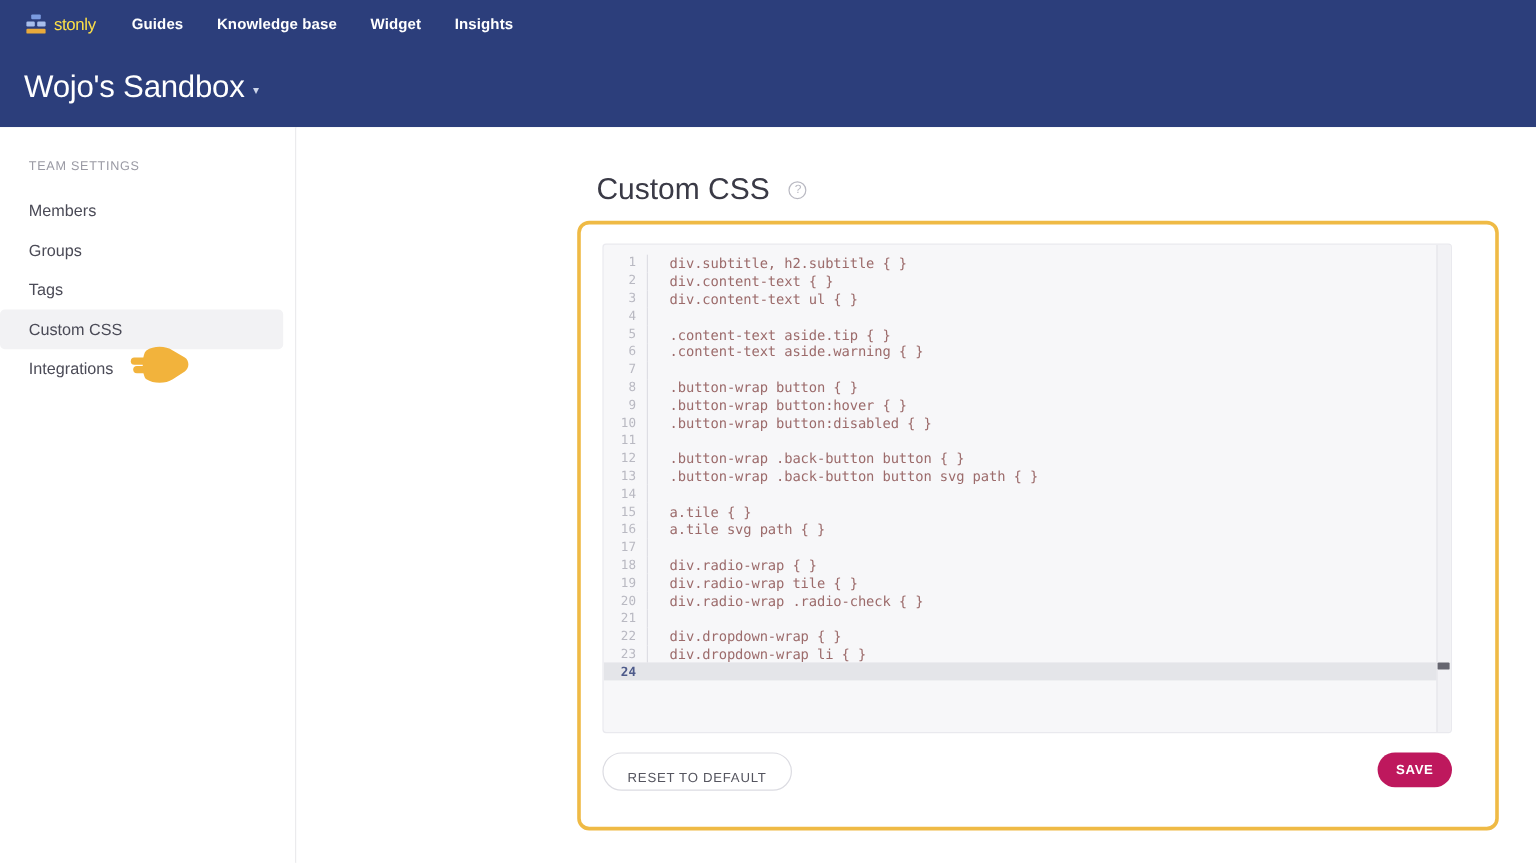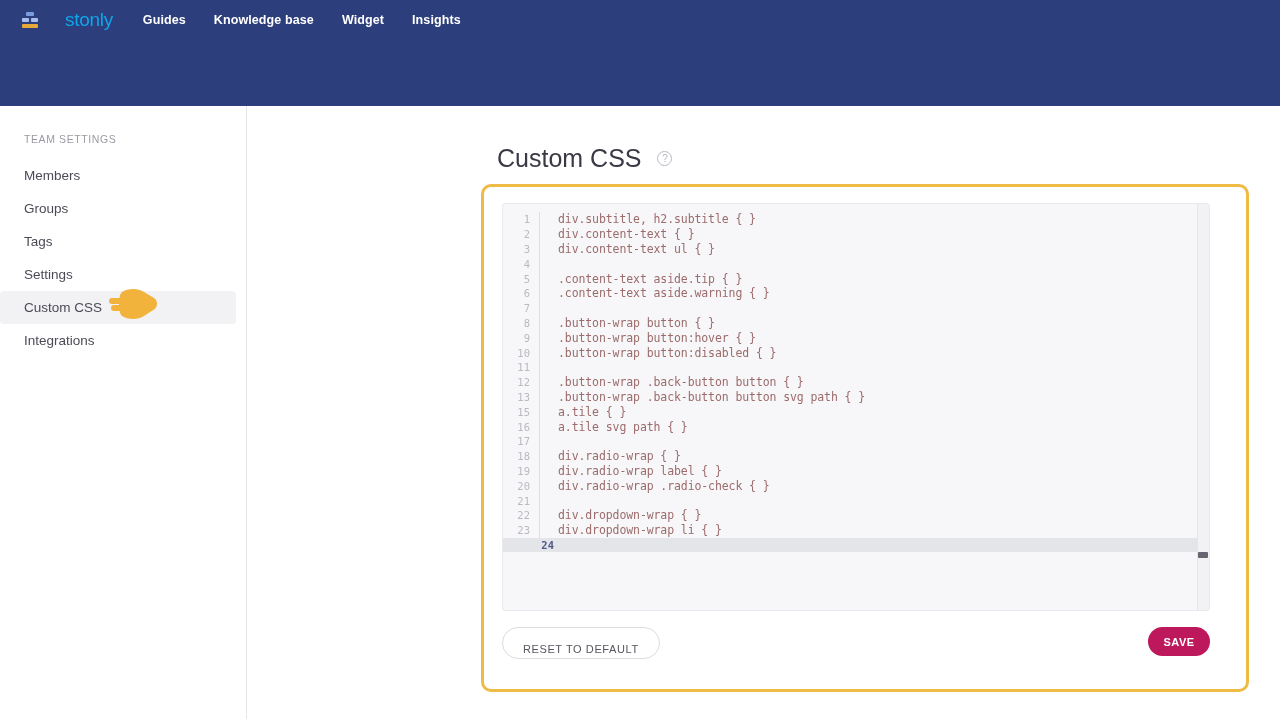--- a/index.html
+++ b/index.html
@@ -31,23 +31,22 @@
   }
   .logo-mark i {
     position: absolute; display: block;
     background: #7B9BE0; border-radius: 1px;
   }
   .logo-mark i.r1 { left: 6px;  top: 2px;  width: 8px;  height: 4px; }
   .logo-mark i.r2 { left: 2px;  top: 8px;  width: 7px;  height: 4px; background:#A8BEEC; }
   .logo-mark i.r3 { left: 11px; top: 8px;  width: 7px;  height: 4px; background:#A8BEEC; }
   .logo-mark i.r4 { left: 2px;  top: 14px; width: 16px; height: 4px; background:#E8A93B; }
   .logo-text {
-    color: #0ea5e9; font-size: 19px; letter-spacing: -0.3px;
+    color: #fde047; font-size: 14px; letter-spacing: -0.3px;
     font-weight: 400;
-    margin-left: 20px;
   }
   .nav-links { display: flex; align-items: center; gap: 28px; justify-content: center; }
   .nav-link {
     color: #ffffff; font-size: 12.5px; font-weight: bold;
     text-decoration: none; letter-spacing: 0.1px;
     cursor: pointer;
   }
   .workspace {
     position: absolute; left: 20px; top: 57px;
     display: flex; align-items: baseline;
@@ -123,21 +122,21 @@
   }
   .editor-scroll {
     position: absolute; left: 0; top: 8px;
     width: 706px; height: 356px;
     overflow: hidden;
   }
   .code-row {
     display: flex; height: 14.8px; align-items: center;
     font-family: "DejaVu Sans Mono", monospace; font-size: 11.5px;
   }
-  .code-row.current { background: #e4e5e9; padding-left: 24px; }
+  .code-row.current { background: #e4e5e9; }
   .gutter-num {
     width: 36px; text-align: right; padding-right: 9px;
     color: #b9b9c2; font-size: 10.5px; flex: none;
     font-family: "DejaVu Sans Mono", monospace;
   }
   .code-row.current .gutter-num { color: #4d5a8a; font-weight: bold; }
   .code-sep {
     width: 1px; align-self: stretch; background: #dedee4; flex: none;
   }
   .code-row.current .code-sep { background: transparent; }
@@ -200,36 +199,37 @@
     </div>
 
     <div class="nav-links">
       <a class="nav-link" href="#">Guides</a>
       <a class="nav-link" href="#">Knowledge base</a>
       <a class="nav-link" href="#">Widget</a>
       <a class="nav-link" href="#">Insights</a>
     </div>
   </div>
 
+  <div class="workspace">
+    <span class="workspace-title">Wojo's Sandbox</span>
+    <span class="workspace-caret">▾</span>
+  </div>
 </div>
 
 <div class="sidebar">
   <div class="sidebar-heading">TEAM SETTINGS</div>
   <div class="sidebar-list">
     <div class="sidebar-item">
       <span>Members</span>
     </div>
     <div class="sidebar-item">
       <span>Groups</span>
     </div>
     <div class="sidebar-item">
       <span>Tags</span>
-    </div>
-    <div class="sidebar-item">
-      <span>Settings</span>
     </div>
     <div class="sidebar-item active">
       <span>Custom CSS</span>
     </div>
     <div class="sidebar-item">
       <span>Integrations</span>
     </div>
   </div>
 </div>
 
@@ -314,20 +314,25 @@
           <span class="gutter-num">12</span>
           <span class="code-sep"></span>
           <span class="code-text">.button-wrap .back-button button { }</span>
         </div>
         <div class="code-row">
           <span class="gutter-num">13</span>
           <span class="code-sep"></span>
           <span class="code-text">.button-wrap .back-button button svg path { }</span>
         </div>
         <div class="code-row">
+          <span class="gutter-num">14</span>
+          <span class="code-sep"></span>
+          <span class="code-text"></span>
+        </div>
+        <div class="code-row">
           <span class="gutter-num">15</span>
           <span class="code-sep"></span>
           <span class="code-text">a.tile { }</span>
         </div>
         <div class="code-row">
           <span class="gutter-num">16</span>
           <span class="code-sep"></span>
           <span class="code-text">a.tile svg path { }</span>
         </div>
         <div class="code-row">
@@ -336,21 +341,21 @@
           <span class="code-text"></span>
         </div>
         <div class="code-row">
           <span class="gutter-num">18</span>
           <span class="code-sep"></span>
           <span class="code-text">div.radio-wrap { }</span>
         </div>
         <div class="code-row">
           <span class="gutter-num">19</span>
           <span class="code-sep"></span>
-          <span class="code-text">div.radio-wrap label { }</span>
+          <span class="code-text">div.radio-wrap tile { }</span>
         </div>
         <div class="code-row">
           <span class="gutter-num">20</span>
           <span class="code-sep"></span>
           <span class="code-text">div.radio-wrap .radio-check { }</span>
         </div>
         <div class="code-row">
           <span class="gutter-num">21</span>
           <span class="code-sep"></span>
           <span class="code-text"></span>

